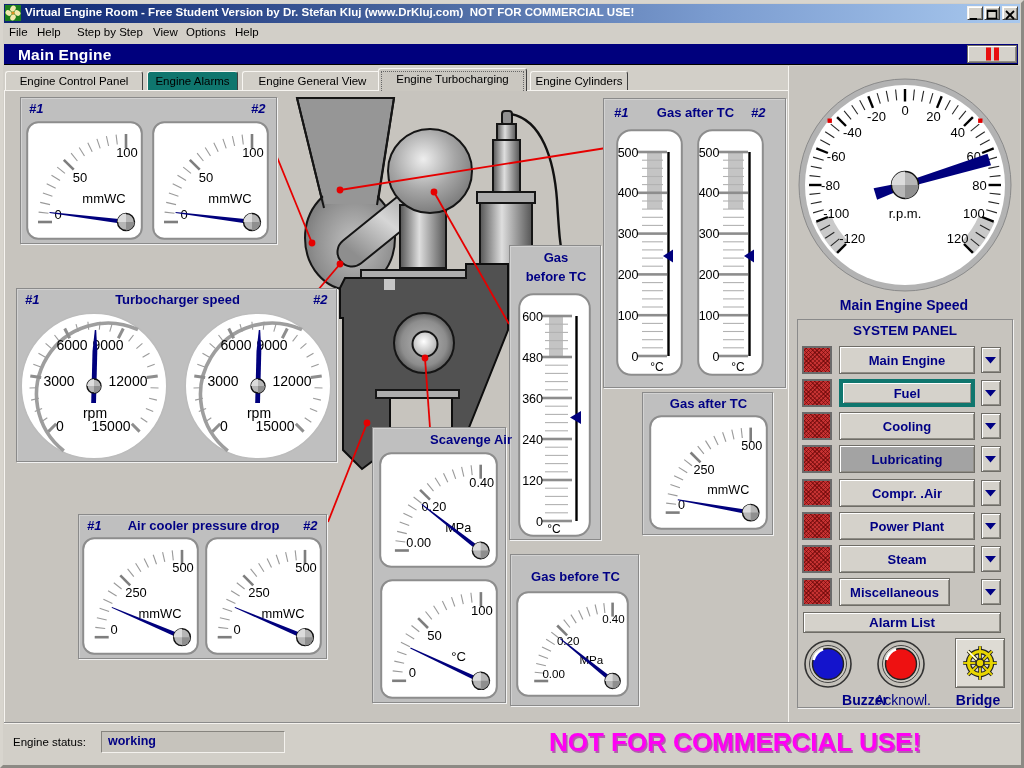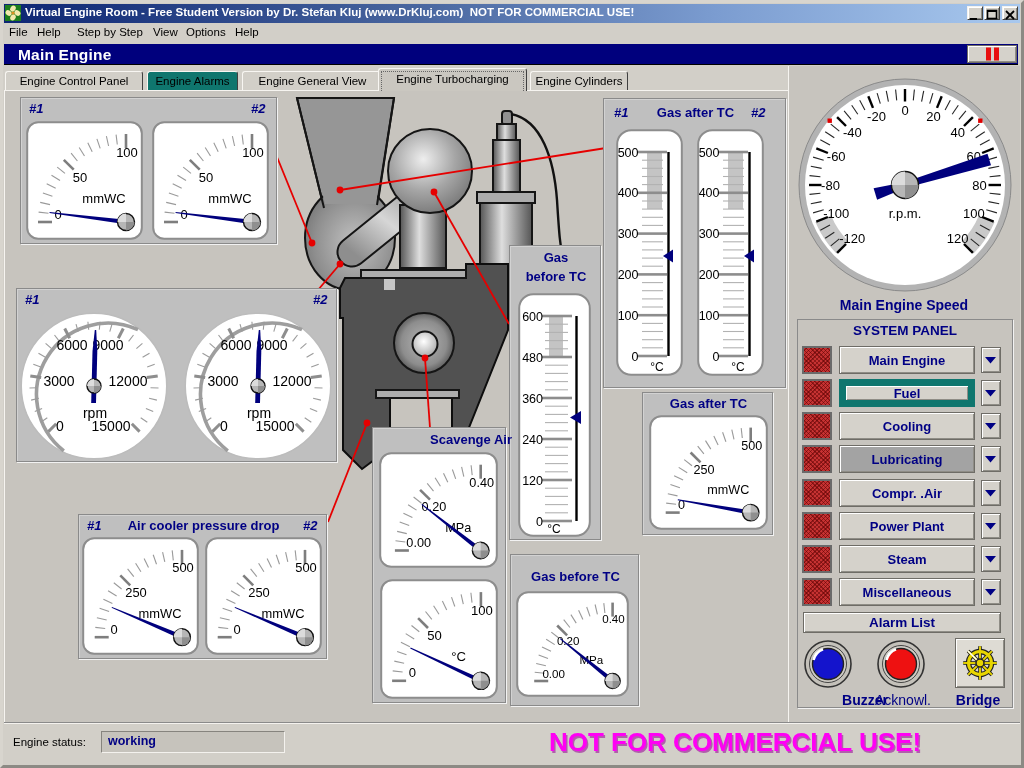--- a/index.html
+++ b/index.html
@@ -180,20 +180,21 @@
         <text x="54" y="60.5" font-family="Liberation Sans, sans-serif" font-size="13" fill="#000" text-anchor="middle">50</text>
         <text x="101" y="35.5" font-family="Liberation Sans, sans-serif" font-size="13" fill="#000" text-anchor="middle">100</text>
         <text x="78" y="81.5" font-family="Liberation Sans, sans-serif" font-size="13" fill="#000" text-anchor="middle">mmWC</text>
         <polygon points="100.3,98.8 23.6,91.1 23.5,92.1 99.7,103.2" fill="#00007d"></polygon>
         <circle cx="100" cy="101" r="8.5" fill="#b6b6b6" stroke="#111" stroke-width="1.4"></circle>
         <path d="M100,101 L91.5,101 A8.5,8.5 0 0 1 100,92.5 Z" fill="#dcdcdc"></path>
         <path d="M100,101 L108.5,101 A8.5,8.5 0 0 1 100,109.5 Z" fill="#8f8f8f"></path>
       </svg></div>
   </div>
 <div style="position:absolute;left:16px;top:288px;width:321px;height:174px;z-index:2;background:#bfbfbf;border:1px solid #8a8a8a;box-shadow:1px 1px 0 #f2f2f2,inset 1px 1px 0 #d2d2d2;box-sizing:border-box;">
+    <div style="position:absolute;left:0;top:3px;width:321px;text-align:center;color:#000084;font-weight:bold;font-size:13px;">Turbocharger speed</div>
     <div style="position:absolute;left:8px;top:3px;color:#000084;font-weight:bold;font-style:italic;font-size:13px;">#1</div>
     <div style="position:absolute;left:296px;top:3px;color:#000084;font-weight:bold;font-style:italic;font-size:13px;">#2</div>
     <div style="position:absolute;left:3px;top:23px;"><svg width="148" height="148" viewBox="0 0 148 148">
         <circle cx="74.0" cy="74.0" r="72.8" fill="#fff" stroke="#bcbcbc" stroke-width="1.6"></circle>
         <path d="M43.8,138.8 A71.5,71.5 0 0 1 118,17.7" fill="none" stroke="#9e9e9e" stroke-width="3.6"></path>
         <line x1="36.2" y1="111.8" x2="28.4" y2="119.6" stroke="#8e8e8e" stroke-width="3.0"></line>
         <line x1="27.3" y1="105.8" x2="20.7" y2="110.3" stroke="#9b9b9b" stroke-width="1.1"></line>
         <line x1="22.1" y1="96.4" x2="14.8" y2="99.6" stroke="#9b9b9b" stroke-width="1.1"></line>
         <line x1="18.9" y1="86.3" x2="11.1" y2="88.1" stroke="#9b9b9b" stroke-width="1.1"></line>
         <line x1="17.5" y1="75.8" x2="9.5" y2="76" stroke="#9b9b9b" stroke-width="1.1"></line>
@@ -648,21 +649,21 @@
 <div style="position:absolute;left:797px;top:319px;width:216px;height:389px;z-index:2;border:1px solid #8a8a8a;box-shadow:1px 1px 0 #f2f2f2;box-sizing:border-box;"></div>
 <div style="position:absolute;left:797px;top:323px;width:216px;text-align:center;color:#000084;font-weight:bold;font-size:13.5px;z-index:2;">SYSTEM PANEL</div>
 <div style="position:absolute;left:802px;top:346px;width:30px;height:28px;z-index:2;border:2px solid #6a6a6a;box-sizing:border-box;background-color:#c63232;background-image:repeating-linear-gradient(45deg,rgba(90,0,0,0.5) 0 1px,transparent 1px 3px),repeating-linear-gradient(-45deg,rgba(90,0,0,0.5) 0 1px,transparent 1px 3px);"></div>
 <div style="position:absolute;left:839px;top:346px;width:136px;height:28px;z-index:2;background:#d5d2cb;border:1px solid #6e6c66;box-shadow:inset 1px 1px 0 #ffffff,inset -1px -1px 0 #8f8d86;box-sizing:border-box;display:flex;align-items:center;justify-content:center;color:#000084;font-weight:bold;font-size:13px;">Main Engine</div>
 <div style="position:absolute;left:981px;top:347px;width:20px;height:26px;z-index:2;background:#d5d2cb;border:1px solid #6e6c66;box-shadow:inset 1px 1px 0 #ffffff,inset -1px -1px 0 #8f8d86;box-sizing:border-box;display:flex;align-items:center;justify-content:center;">
     <svg width="12" height="8">
       <polygon points="0,1 11,1 5.5,7.5" fill="#000084"></polygon>
     </svg>
   </div>
 <div style="position:absolute;left:802px;top:379px;width:30px;height:28px;z-index:2;border:2px solid #6a6a6a;box-sizing:border-box;background-color:#c63232;background-image:repeating-linear-gradient(45deg,rgba(90,0,0,0.5) 0 1px,transparent 1px 3px),repeating-linear-gradient(-45deg,rgba(90,0,0,0.5) 0 1px,transparent 1px 3px);"></div>
-<div style="position:absolute;left:839px;top:379px;width:136px;height:28px;z-index:2;background:#d5d2cb;border:7px solid #0f766e;box-shadow:inset 1px 1px 0 #ffffff,inset -1px -1px 0 #8f8d86;box-sizing:border-box;display:flex;align-items:center;justify-content:center;color:#000084;font-weight:bold;font-size:13px;">Fuel</div>
+<div style="position:absolute;left:839px;top:379px;width:136px;height:28px;z-index:2;background:#d5d2cb;border:4px solid #0f766e;box-shadow:inset 1px 1px 0 #ffffff,inset -1px -1px 0 #8f8d86;box-sizing:border-box;display:flex;align-items:center;justify-content:center;color:#000084;font-weight:bold;font-size:13px;">Fuel</div>
 <div style="position:absolute;left:981px;top:380px;width:20px;height:26px;z-index:2;background:#d5d2cb;border:1px solid #6e6c66;box-shadow:inset 1px 1px 0 #ffffff,inset -1px -1px 0 #8f8d86;box-sizing:border-box;display:flex;align-items:center;justify-content:center;">
     <svg width="12" height="8">
       <polygon points="0,1 11,1 5.5,7.5" fill="#000084"></polygon>
     </svg>
   </div>
 <div style="position:absolute;left:802px;top:412px;width:30px;height:28px;z-index:2;border:2px solid #6a6a6a;box-sizing:border-box;background-color:#c63232;background-image:repeating-linear-gradient(45deg,rgba(90,0,0,0.5) 0 1px,transparent 1px 3px),repeating-linear-gradient(-45deg,rgba(90,0,0,0.5) 0 1px,transparent 1px 3px);"></div>
 <div style="position:absolute;left:839px;top:412px;width:136px;height:28px;z-index:2;background:#d5d2cb;border:1px solid #6e6c66;box-shadow:inset 1px 1px 0 #ffffff,inset -1px -1px 0 #8f8d86;box-sizing:border-box;display:flex;align-items:center;justify-content:center;color:#000084;font-weight:bold;font-size:13px;">Cooling</div>
 <div style="position:absolute;left:981px;top:413px;width:20px;height:26px;z-index:2;background:#d5d2cb;border:1px solid #6e6c66;box-shadow:inset 1px 1px 0 #ffffff,inset -1px -1px 0 #8f8d86;box-sizing:border-box;display:flex;align-items:center;justify-content:center;">
     <svg width="12" height="8">
       <polygon points="0,1 11,1 5.5,7.5" fill="#000084"></polygon>
@@ -690,21 +691,21 @@
     </svg>
   </div>
 <div style="position:absolute;left:802px;top:545px;width:30px;height:28px;z-index:2;border:2px solid #6a6a6a;box-sizing:border-box;background-color:#c63232;background-image:repeating-linear-gradient(45deg,rgba(90,0,0,0.5) 0 1px,transparent 1px 3px),repeating-linear-gradient(-45deg,rgba(90,0,0,0.5) 0 1px,transparent 1px 3px);"></div>
 <div style="position:absolute;left:839px;top:545px;width:136px;height:28px;z-index:2;background:#d5d2cb;border:1px solid #6e6c66;box-shadow:inset 1px 1px 0 #ffffff,inset -1px -1px 0 #8f8d86;box-sizing:border-box;display:flex;align-items:center;justify-content:center;color:#000084;font-weight:bold;font-size:13px;">Steam</div>
 <div style="position:absolute;left:981px;top:546px;width:20px;height:26px;z-index:2;background:#d5d2cb;border:1px solid #6e6c66;box-shadow:inset 1px 1px 0 #ffffff,inset -1px -1px 0 #8f8d86;box-sizing:border-box;display:flex;align-items:center;justify-content:center;">
     <svg width="12" height="8">
       <polygon points="0,1 11,1 5.5,7.5" fill="#000084"></polygon>
     </svg>
   </div>
 <div style="position:absolute;left:802px;top:578px;width:30px;height:28px;z-index:2;border:2px solid #6a6a6a;box-sizing:border-box;background-color:#c63232;background-image:repeating-linear-gradient(45deg,rgba(90,0,0,0.5) 0 1px,transparent 1px 3px),repeating-linear-gradient(-45deg,rgba(90,0,0,0.5) 0 1px,transparent 1px 3px);"></div>
-<div style="position:absolute;left:839px;top:578px;width:136px;height:28px;z-index:2;background:#d5d2cb;border:1px solid #6e6c66;box-shadow:inset 1px 1px 0 #ffffff,inset -1px -1px 0 #8f8d86;box-sizing:border-box;display:flex;align-items:center;justify-content:center;color:#000084;font-weight:bold;font-size:13px;">Miscellaneous</div>
+<div style="position:absolute;left:839px;top:578px;width:111px;height:28px;z-index:2;background:#d5d2cb;border:1px solid #6e6c66;box-shadow:inset 1px 1px 0 #ffffff,inset -1px -1px 0 #8f8d86;box-sizing:border-box;display:flex;align-items:center;justify-content:center;color:#000084;font-weight:bold;font-size:13px;">Miscellaneous</div>
 <div style="position:absolute;left:981px;top:579px;width:20px;height:26px;z-index:2;background:#d5d2cb;border:1px solid #6e6c66;box-shadow:inset 1px 1px 0 #ffffff,inset -1px -1px 0 #8f8d86;box-sizing:border-box;display:flex;align-items:center;justify-content:center;">
     <svg width="12" height="8">
       <polygon points="0,1 11,1 5.5,7.5" fill="#000084"></polygon>
     </svg>
   </div>
 <div style="position:absolute;left:803px;top:612px;width:198px;height:21px;z-index:2;background:#d5d2cb;border:1px solid #6e6c66;box-shadow:inset 1px 1px 0 #ffffff,inset -1px -1px 0 #8f8d86;box-sizing:border-box;display:flex;align-items:center;justify-content:center;color:#000084;font-weight:bold;font-size:13.5px;">Alarm List</div>
 <svg style="position:absolute;left:803px;top:639px;z-index:2;" width="50" height="50">
     <circle cx="25" cy="25" r="23" fill="#c4c1ba" stroke="#333" stroke-width="1.6"></circle>
     <circle cx="25" cy="25" r="18.5" fill="#cfccc5" stroke="#444" stroke-width="1"></circle>
     <circle cx="25" cy="25" r="15.5" fill="#1414cc" stroke="#222" stroke-width="1.4"></circle>

